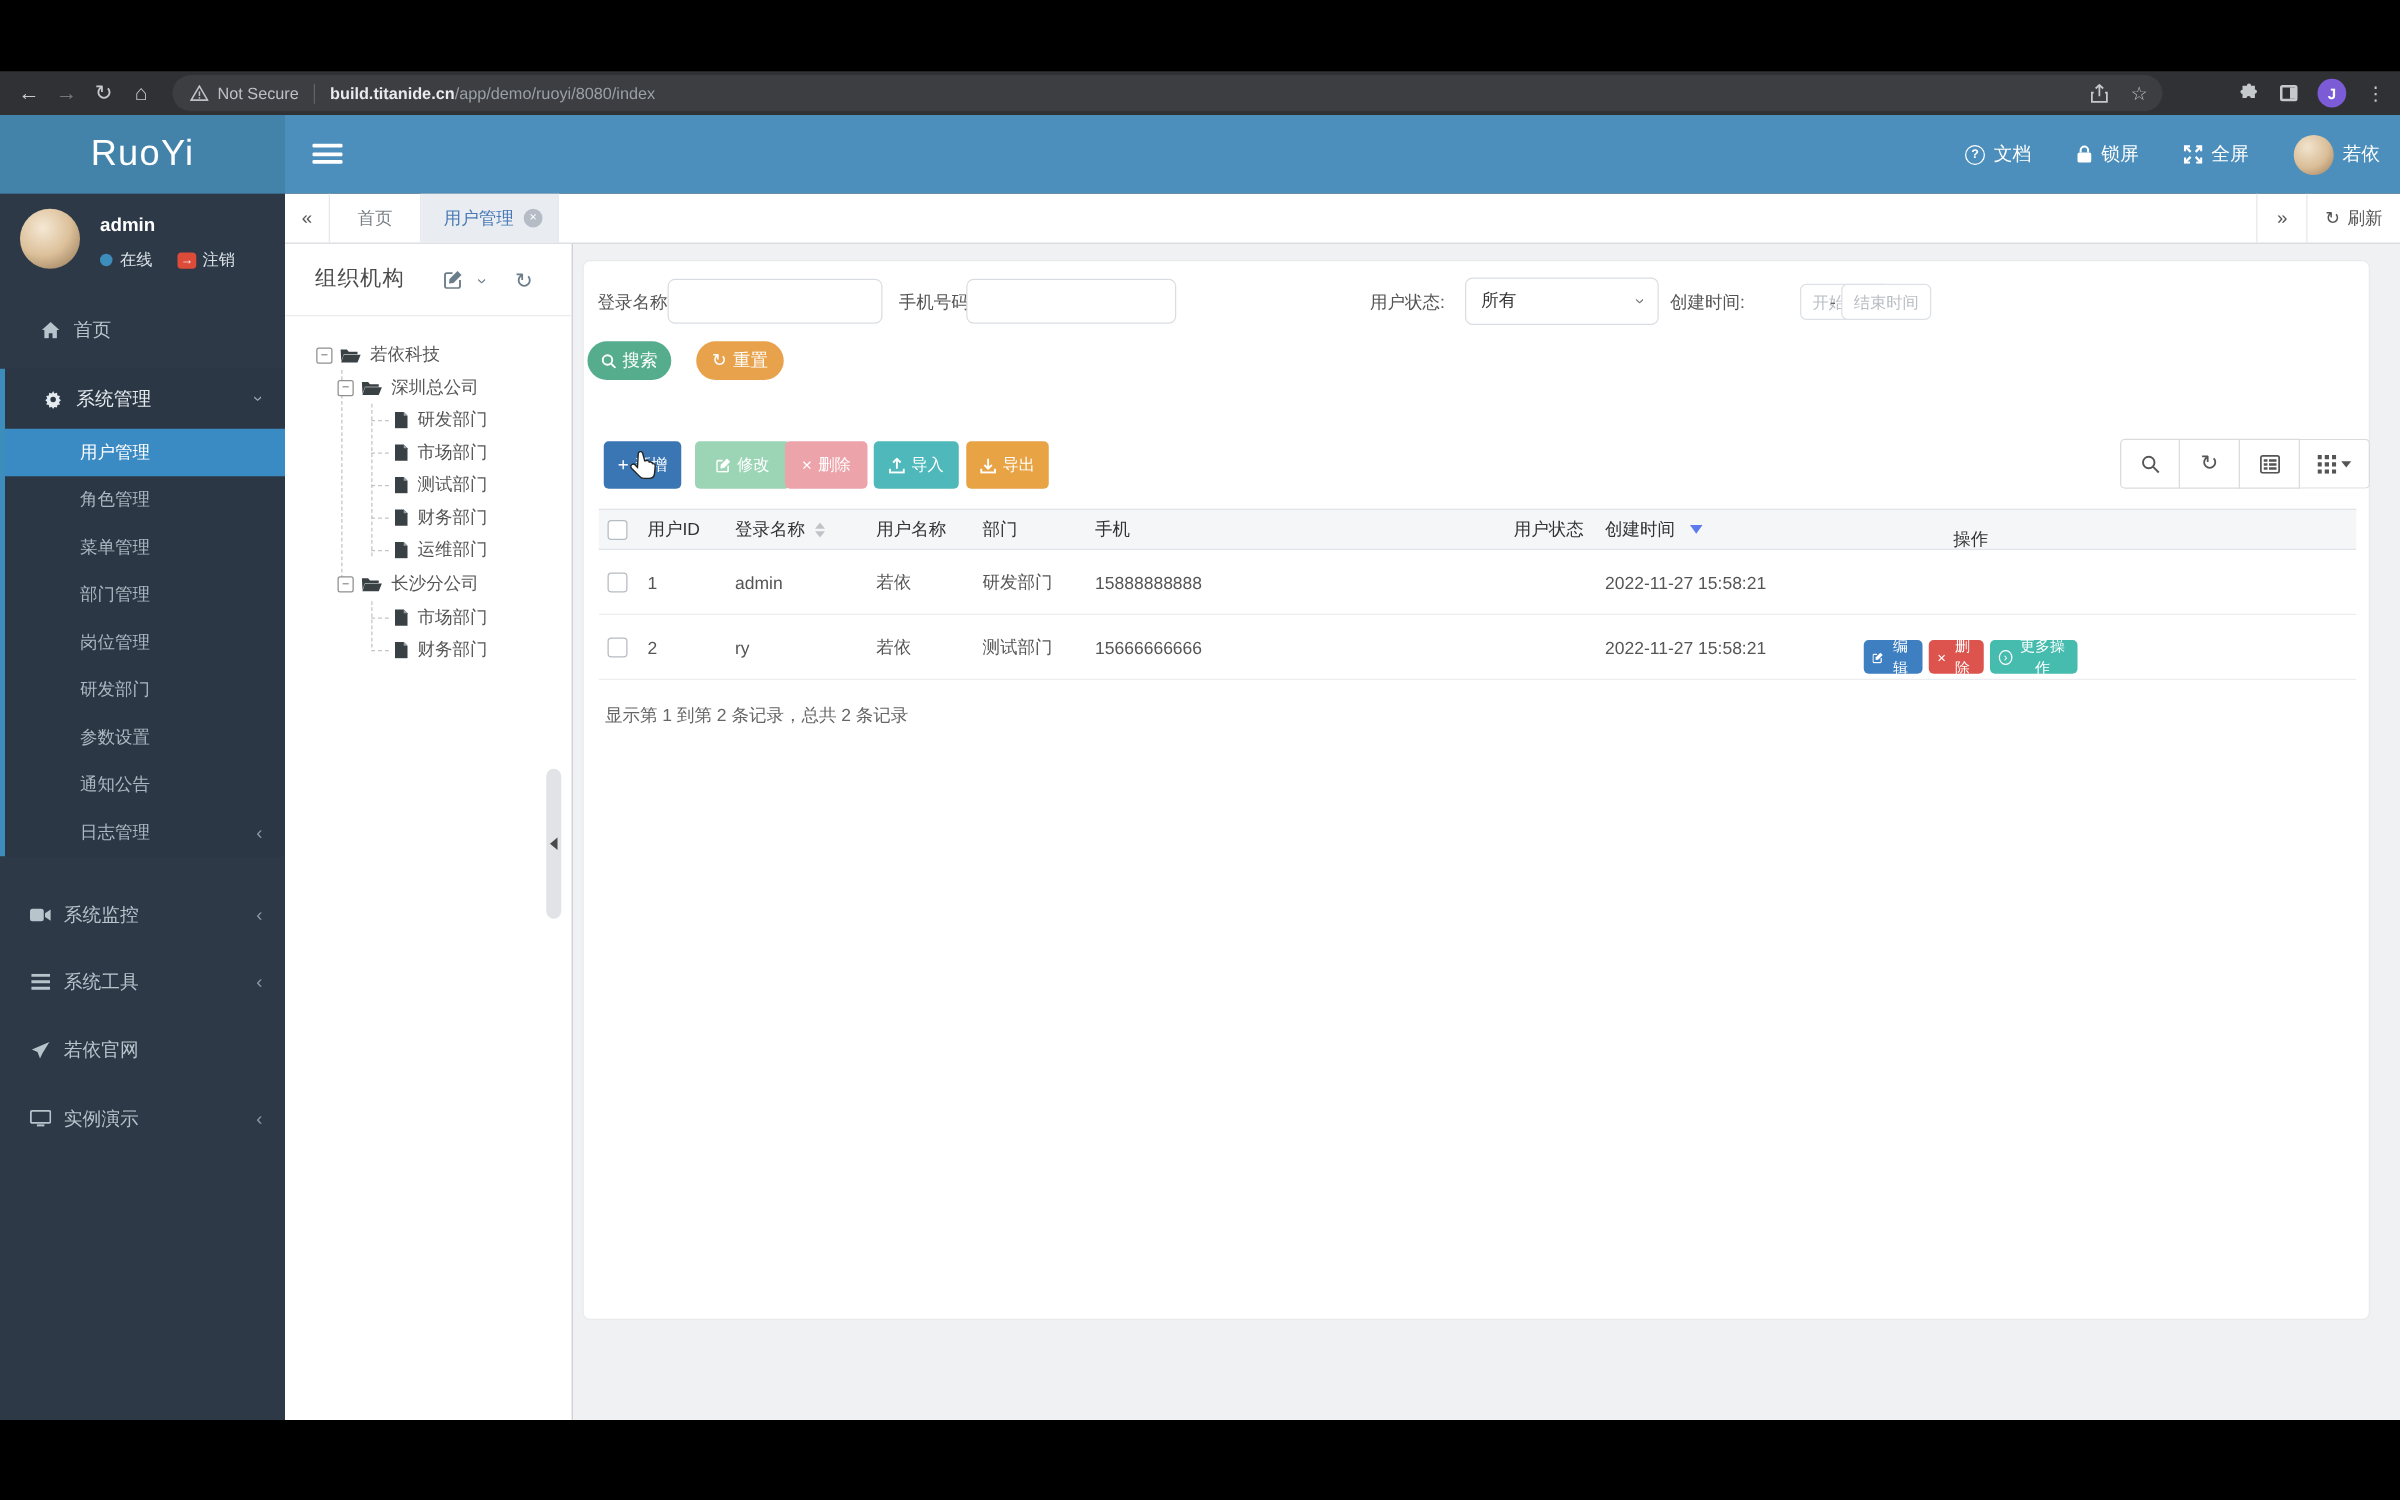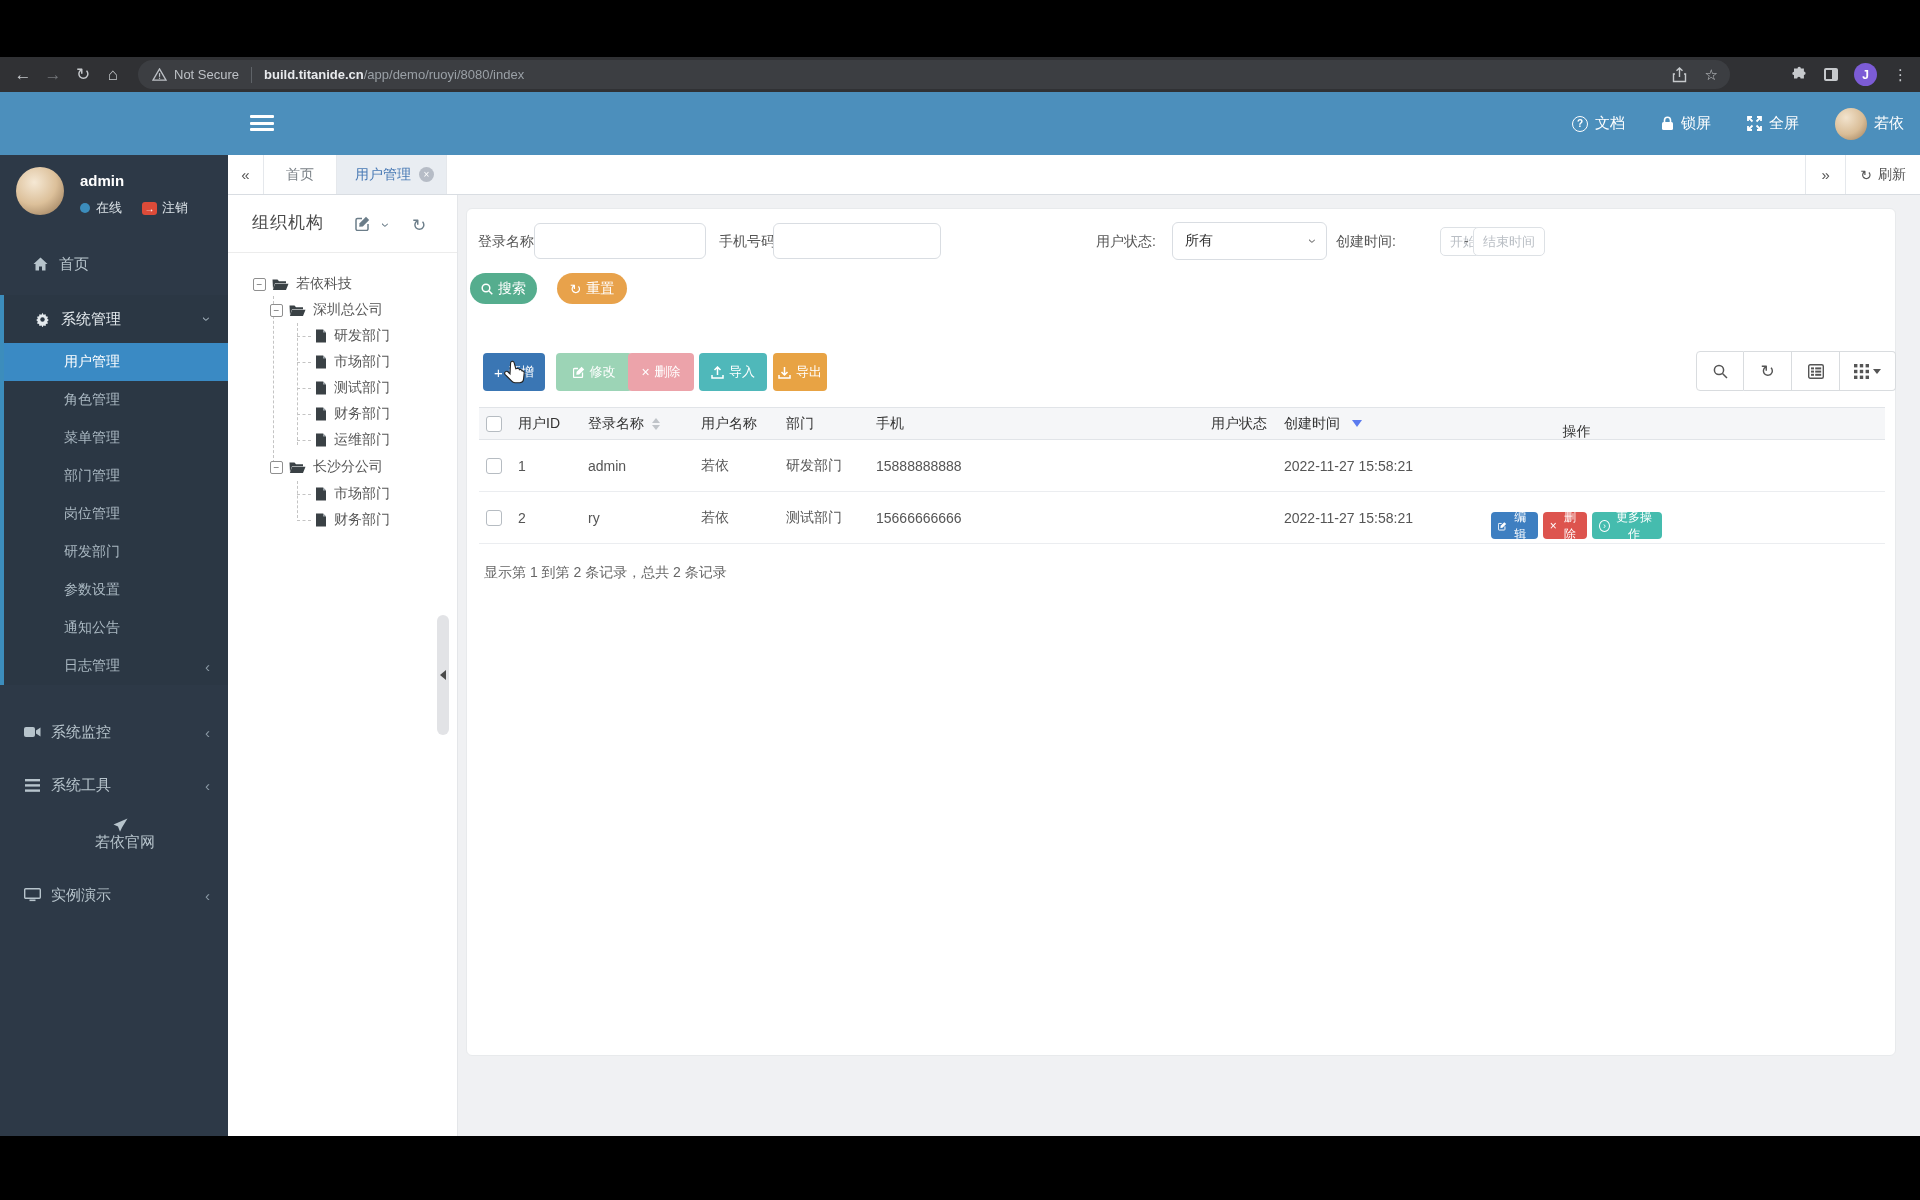--- a/index.html
+++ b/index.html
@@ -150,20 +150,21 @@
       <svg width="17" height="17" viewBox="0 0 17 17">
           <path d="M6.5 2.5 a1.7 1.7 0 0 1 3.4 0 h3 v3 a1.7 1.7 0 0 1 0 3.4 v3.5 h-3.3 a1.7 1.7 0 0 0 -3.4 0 H3 v-3.3 a1.7 1.7 0 0 1 0-3.4 v-3.2 z" fill="#c6c9cc"></path>
         </svg>
       <span class="split-ic"></span>
       <span class="profile-dot">J</span>
       <span class="kebab">⋮</span>
     </div>
   </div>
 
   <div class="appheader">
+    <div class="logo">RuoYi</div>
     <div class="hamburger">
         <i></i>
         <i></i>
         <i></i>
       </div>
     <div class="hdr-right">
       <span class="hdr-item">
         <span class="circ-q">?</span>
         <span>文档</span>
       </span>
@@ -262,21 +263,21 @@
       <span class="ic">
           <svg width="15" height="13" viewBox="0 0 15 13">
             <rect y="0" width="15" height="2.4" fill="#b7c4cc"></rect>
             <rect y="5.2" width="15" height="2.4" fill="#b7c4cc"></rect>
             <rect y="10.4" width="15" height="2.4" fill="#b7c4cc"></rect>
           </svg>
         </span>
       <span>系统工具</span>
       <span class="sb-chev chev-left">‹</span>
     </div>
-    <div class="sb-item" style="top:663px; height:44px; padding-left:22px;flex-direction:column;">
+    <div class="sb-item" style="top:663px; height:44px; padding-left:22px;">
       <span class="ic">
           <svg width="15" height="15" viewBox="0 0 15 15">
             <path d="M14.5 0.5 L0.5 6.5 l4.5 2 L7 13.8 l2-4.3 5.5-9z" fill="#b7c4cc"></path>
           </svg>
         </span>
       <span>若依官网</span>
     </div>
     <div class="sb-item" style="top:718px; height:44px; padding-left:22px;">
       <span class="ic">
           <svg width="17" height="14" viewBox="0 0 17 14">
@@ -451,21 +452,21 @@
       <span style="font-size:14px">×</span>
       <span>删除</span>
     </button>
     <button class="sq-btn" style="left:232px; width:68px; background:#4fb8ba">
       <svg width="13" height="13" viewBox="0 0 13 13">
           <path d="M6.5 9 V1 M3.5 4 L6.5 1 l3 3" fill="none" stroke="#fff" stroke-width="1.5"></path>
           <path d="M1 9 v3 h11 V9" fill="none" stroke="#fff" stroke-width="1.5"></path>
         </svg>
       <span>导入</span>
     </button>
-    <button class="sq-btn" style="left:306px; width:54px; background:#e8a344">
+    <button class="sq-btn" style="left:306px; width:66px; background:#e8a344">
       <svg width="13" height="13" viewBox="0 0 13 13">
           <path d="M6.5 1 V9 M3.5 6 L6.5 9 l3-3" fill="none" stroke="#fff" stroke-width="1.5"></path>
           <path d="M1 9 v3 h11 V9" fill="none" stroke="#fff" stroke-width="1.5"></path>
         </svg>
       <span>导出</span>
     </button>
 
     <div class="icon-group">
       <span class="ig-btn">
           <svg width="15" height="15" viewBox="0 0 15 15">

